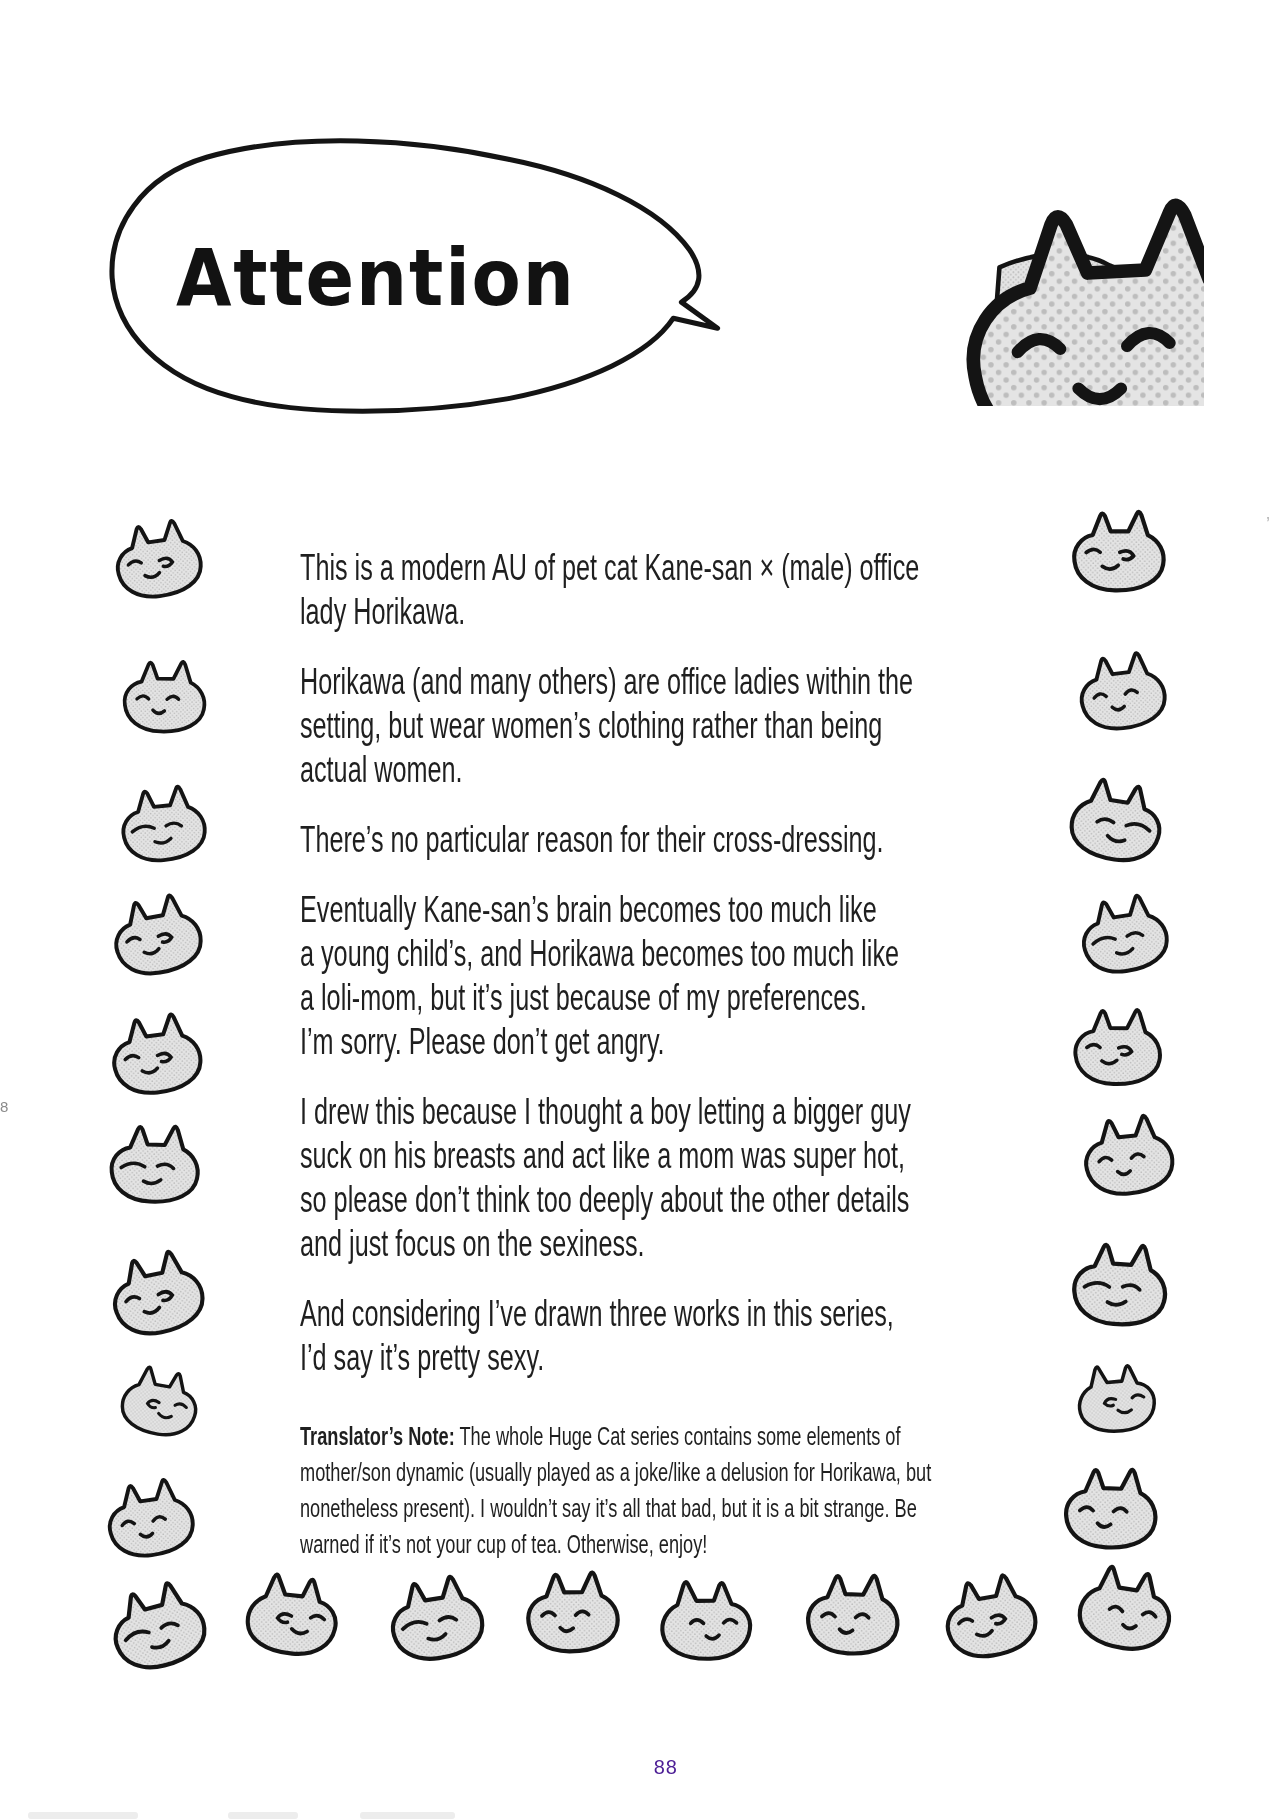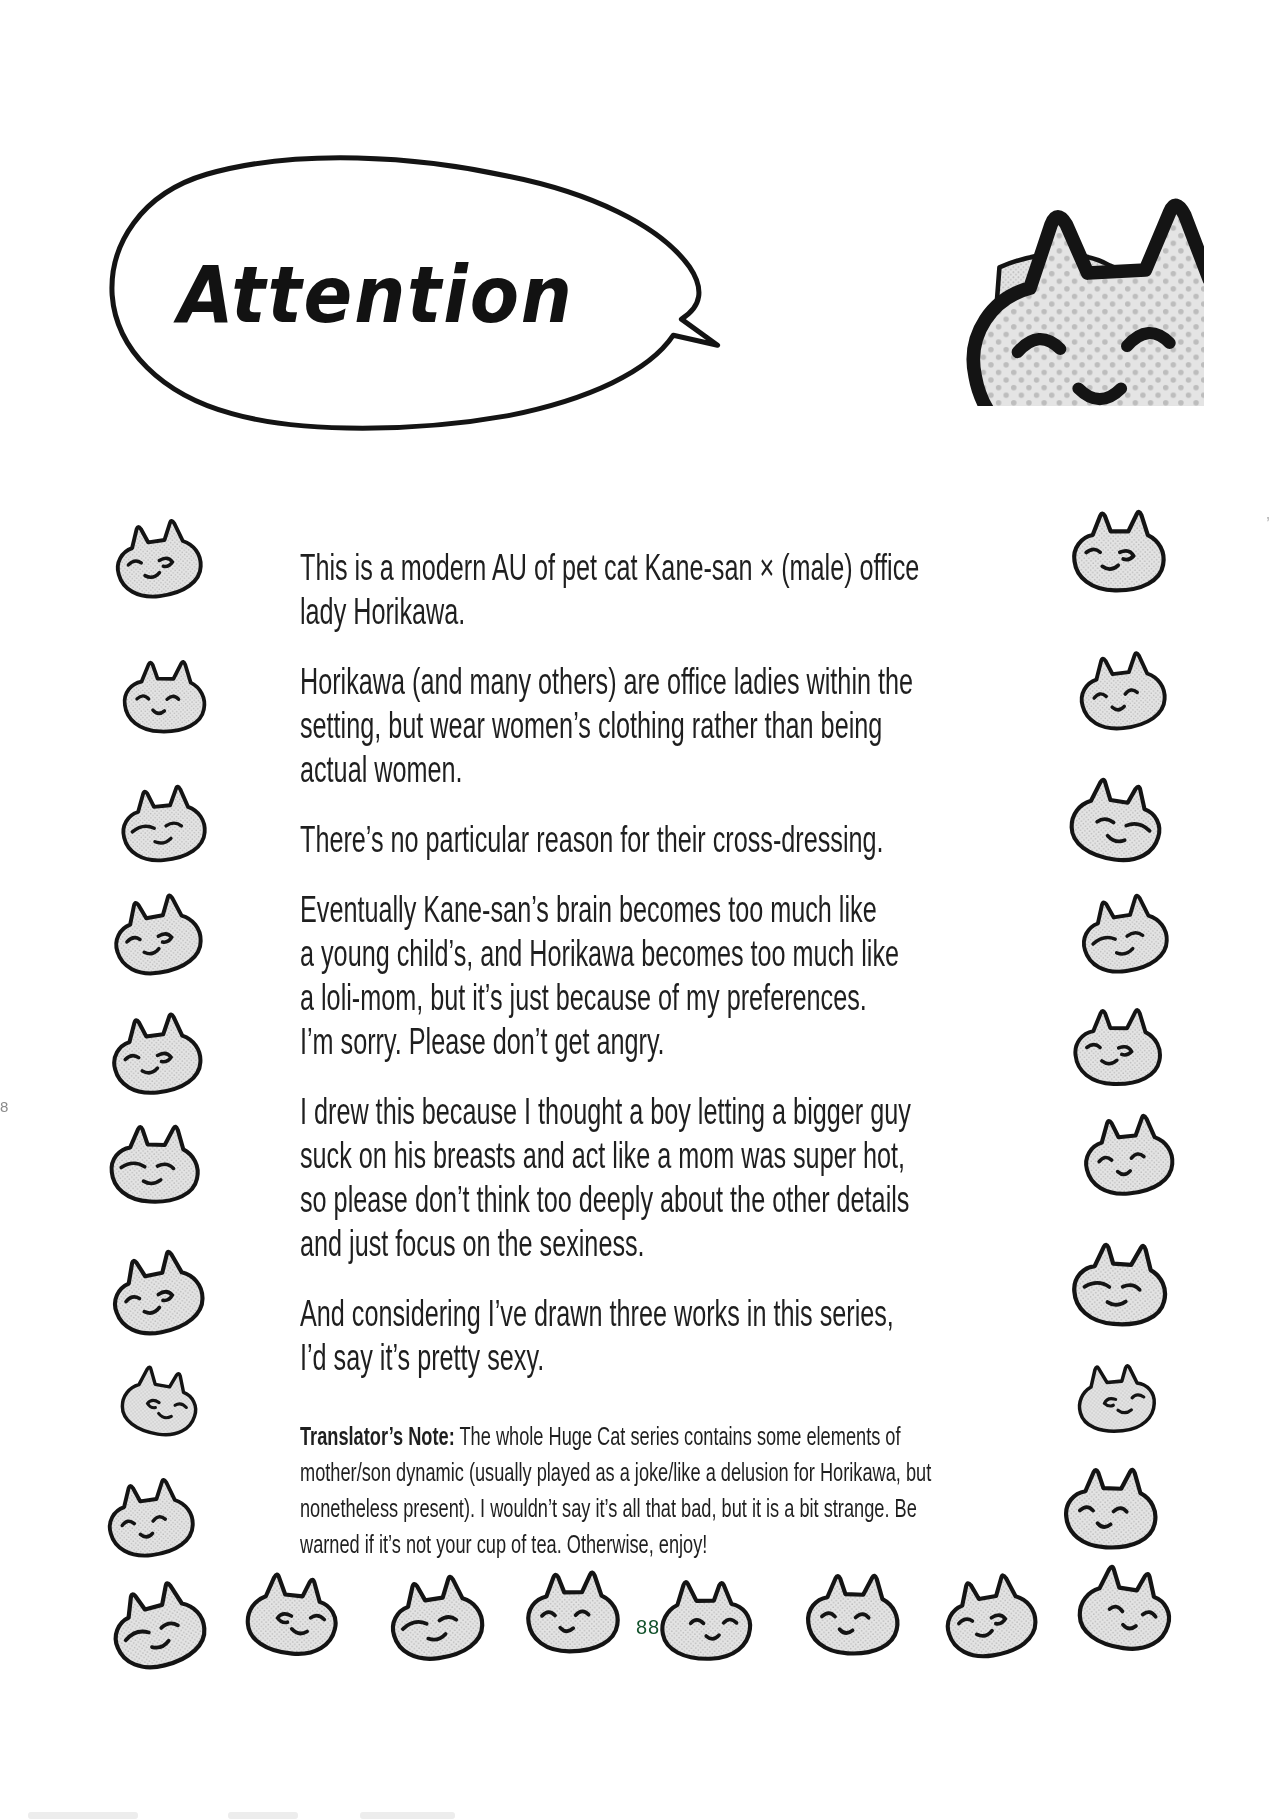--- a/index.html
+++ b/index.html
@@ -6,21 +6,21 @@
   body{
     width:1280px;height:1819px;
     background:#ffffff;
     position:relative;
     overflow:hidden;
     font-family:"Liberation Sans", sans-serif;
     color:#1c1c1c;
   }
   .abs{position:absolute;}
   
-  .bubble{left:86px;top:134px;width:704px;height:336px;font-style:italic;}
+  .bubble{left:86px;top:117px;width:704px;height:336px;}
   .bubble svg{position:absolute;left:0;top:0;width:100%;height:100%;}
   .bubble-title{
     position:absolute;left:0;top:116px;width:630px;
     text-align:center;
     font-family:"DejaVu Sans", sans-serif;
     font-weight:800;font-size:78px;letter-spacing:2px;
     color:#121212;
     transform:scaleX(.92);transform-origin:left top;
     white-space:nowrap;
   }
@@ -42,22 +42,22 @@
     margin-top:38px;
     font-size:26px;line-height:36px;
     white-space:pre-line;
     color:#1f1f1f;
   }
   .tnote .lead{font-weight:bold;}
   
   .cat{position:absolute;overflow:visible;transform-origin:50% 50%;}
   
   .page-number{
-    left:618px;top:1616px;width:60px;text-align:center;
-    font-size:20px;color:#14532d;letter-spacing:1px;
+    left:618px;top:1756px;width:60px;text-align:right;
+    font-size:20px;color:#4c1d95;letter-spacing:1px;
   }
   .edge-number{
     left:0px;top:1098px;font-size:15px;color:#8a8a8a;
   }
   .edge-tick{
     left:1266px;top:514px;font-size:18px;color:#b5b5b5;
   }
   .smudge{height:7px;background:#ededed;border-radius:3px;bottom:0;top:auto;}
   .s1{left:28px;width:110px;}
   .s2{left:228px;width:70px;}

